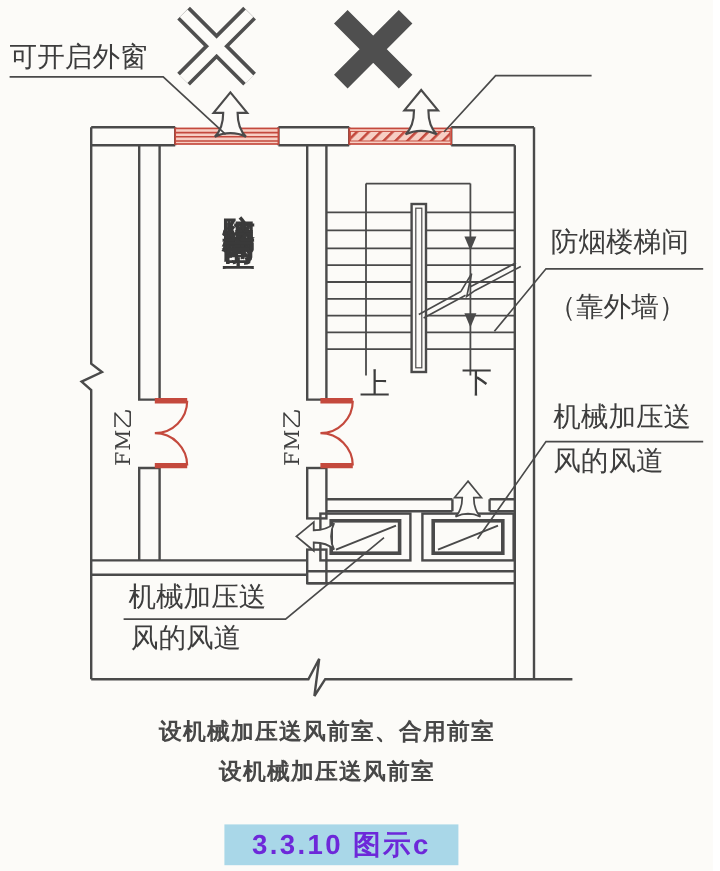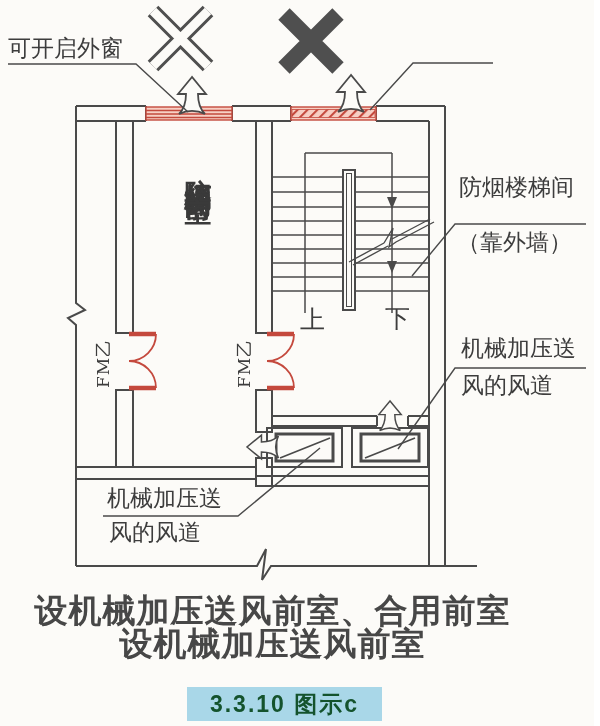--- a/index.html
+++ b/index.html
@@ -6,23 +6,23 @@
   body{font-family:"Liberation Sans",sans-serif;}
   .canvas{position:relative;width:594px;height:726px;background:#fcfbf8;overflow:hidden;}
   svg{position:absolute;left:0;top:0;}
   .lbl{position:absolute;font-family:"DejaVu Serif",serif;color:#3d3d3d;font-size:23px;
        line-height:1.1;white-space:nowrap;}
   .lbl-vert{position:absolute;font-family:"DejaVu Serif",serif;color:#3a3a3a;font-size:27px;
        font-weight:600;letter-spacing:3px;writing-mode:vertical-rl;white-space:nowrap;}
   .lbl-rot{position:absolute;font-family:"DejaVu Serif",serif;color:#3d3d3d;font-size:17px;
        width:60px;text-align:center;transform:rotate(-90deg);letter-spacing:1px;}
   .caption{position:absolute;left:0;top:594px;width:545px;text-align:center;
-       font-weight:700;color:#474747;font-size:33px;line-height:33px;letter-spacing:1px;}
+       font-weight:700;color:#474747;font-size:19px;line-height:33px;letter-spacing:1px;}
   .badge{position:absolute;left:187px;top:687px;width:195px;height:34px;background:#a9d7e8;
-       color:#14532d;font-weight:700;font-size:23px;line-height:34px;text-align:center;
+       color:#6d28d9;font-weight:700;font-size:23px;line-height:34px;text-align:center;
        letter-spacing:2px;}
 </style>
 </head>
 <body>
 
 <div class="canvas">
 
   <svg width="600" height="726" viewBox="0 0 600 726">
     <defs>
       <pattern id="hatch" width="7" height="7" patternUnits="userSpaceOnUse" patternTransform="rotate(45)">
@@ -106,22 +106,22 @@
   <div class="lbl" style="left:8px;top:36px;">可开启外窗</div>
 
   <div class="lbl-vert" style="left:180px;top:157px;">防烟楼梯间前室</div>
 
   <div class="lbl-rot" style="left:73px;top:352px;">FM乙</div>
   <div class="lbl-rot" style="left:214px;top:352px;">FM乙</div>
 
   <div class="lbl" style="left:300px;top:306px;font-size:25px;">上</div>
   <div class="lbl" style="left:385px;top:305px;font-size:25px;">下</div>
 
-  <div class="lbl" style="left:459px;top:175px;">防烟楼梯间</div>
-  <div class="lbl" style="left:457px;top:230px;">（靠外墙）</div>
+  <div class="lbl" style="left:459px;top:190px;">防烟楼梯间</div>
+  <div class="lbl" style="left:457px;top:244px;">（靠外墙）</div>
 
   <div class="lbl" style="left:461px;top:336px;">机械加压送</div>
   <div class="lbl" style="left:461px;top:373px;">风的风道</div>
 
   <div class="lbl" style="left:107px;top:486px;">机械加压送</div>
   <div class="lbl" style="left:109px;top:520px;">风的风道</div>
 
   <div class="caption">
     <div>设机械加压送风前室、合用前室</div>
     <div>设机械加压送风前室</div>

